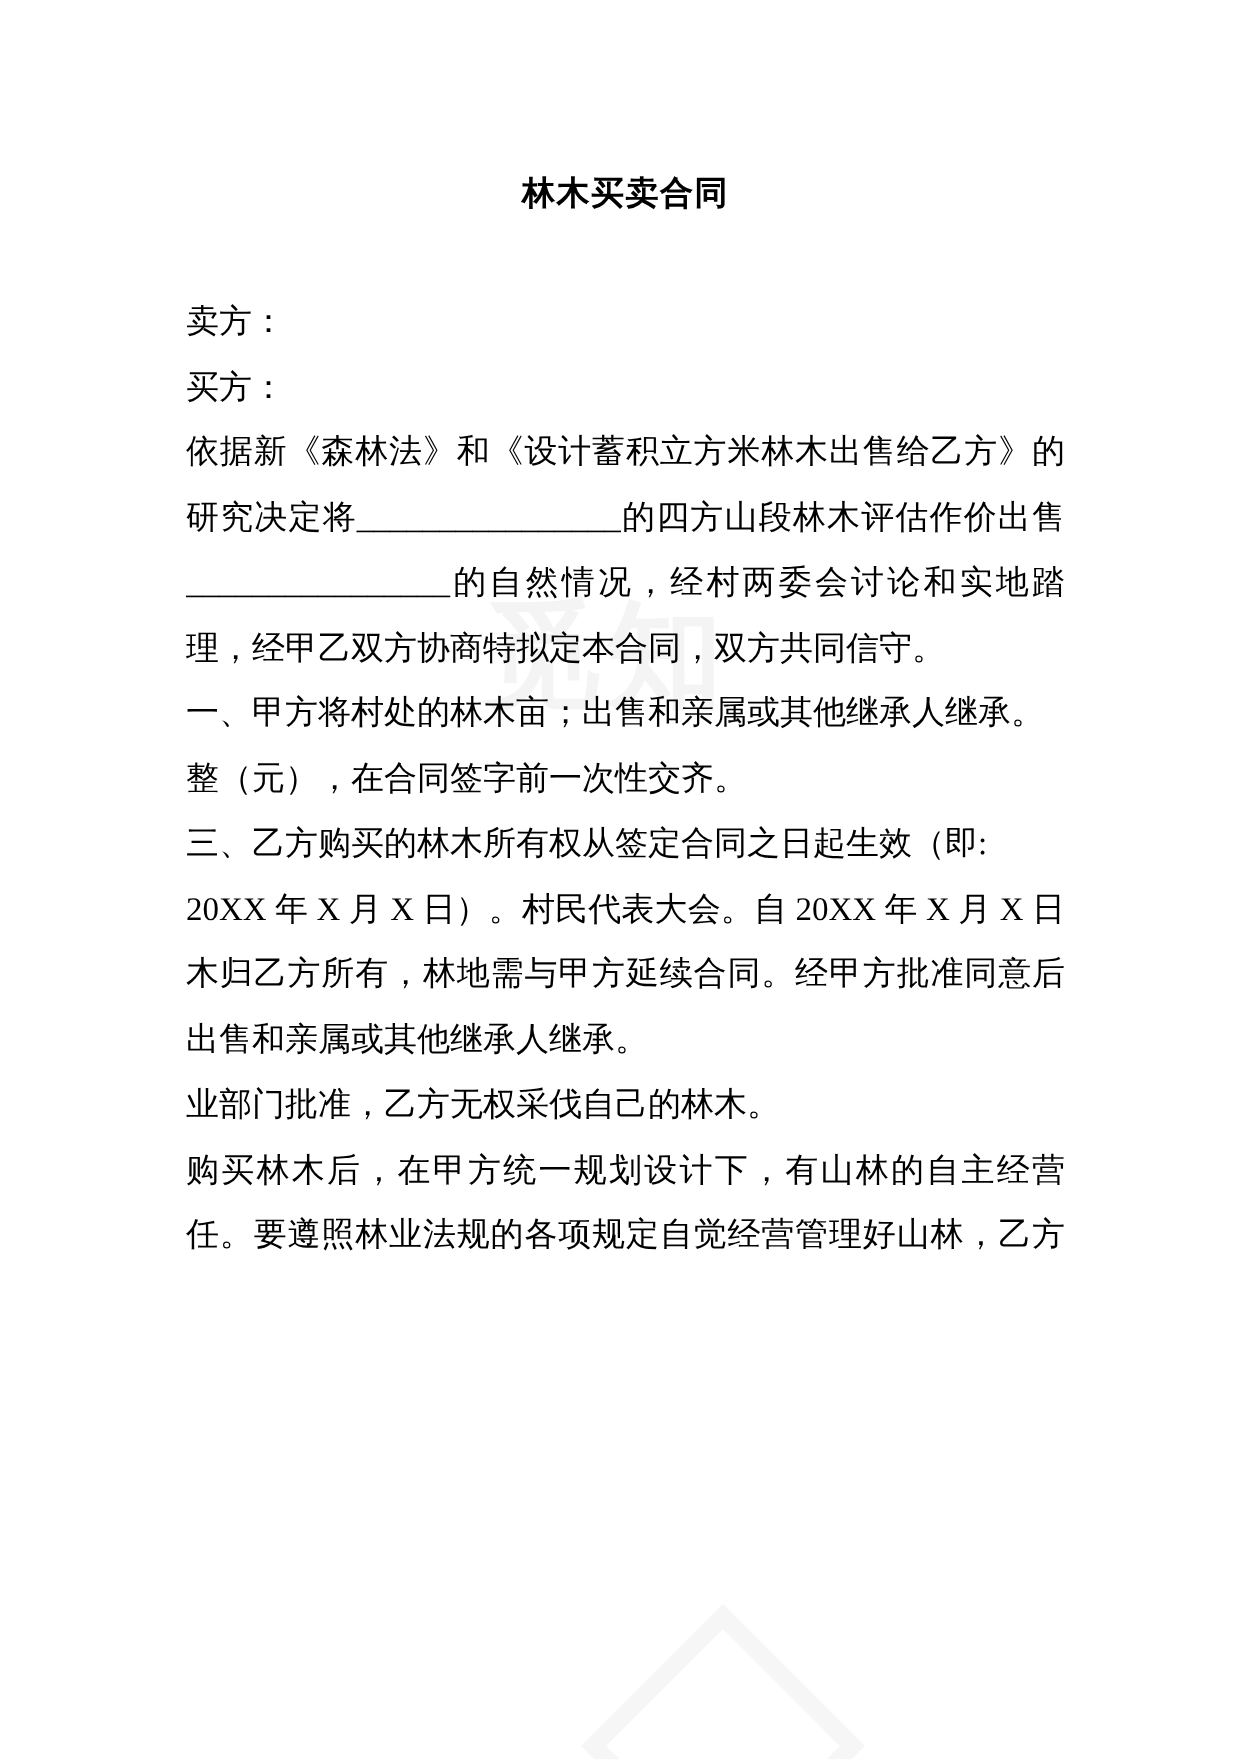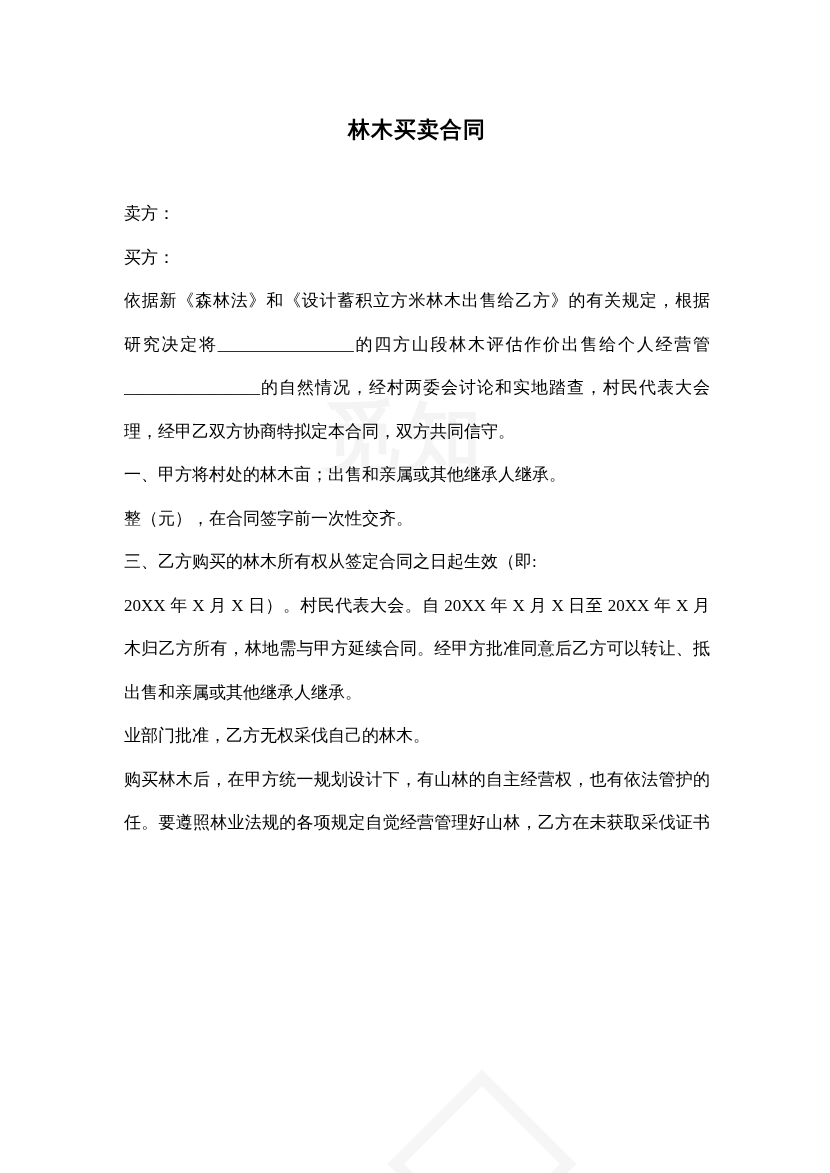--- a/index.html
+++ b/index.html
@@ -26,21 +26,21 @@
   .doc-title {
     text-align: center;
     font-family: "DejaVu Sans", "Liberation Sans", sans-serif;
     font-weight: bold;
     font-size: 22px;
     line-height: 44px;
     margin: 0 0 40px 0;
     letter-spacing: 1px;
   }
   .doc-line {
-    font-size: 17px;
+    font-size: 22px;
     line-height: 43.5px;
     height: 43.5px;
     overflow: hidden;
     text-align: left;
     white-space: nowrap;
   }
   .doc-line.full {
     white-space: normal;
     text-align: justify;
     text-align-last: justify;

